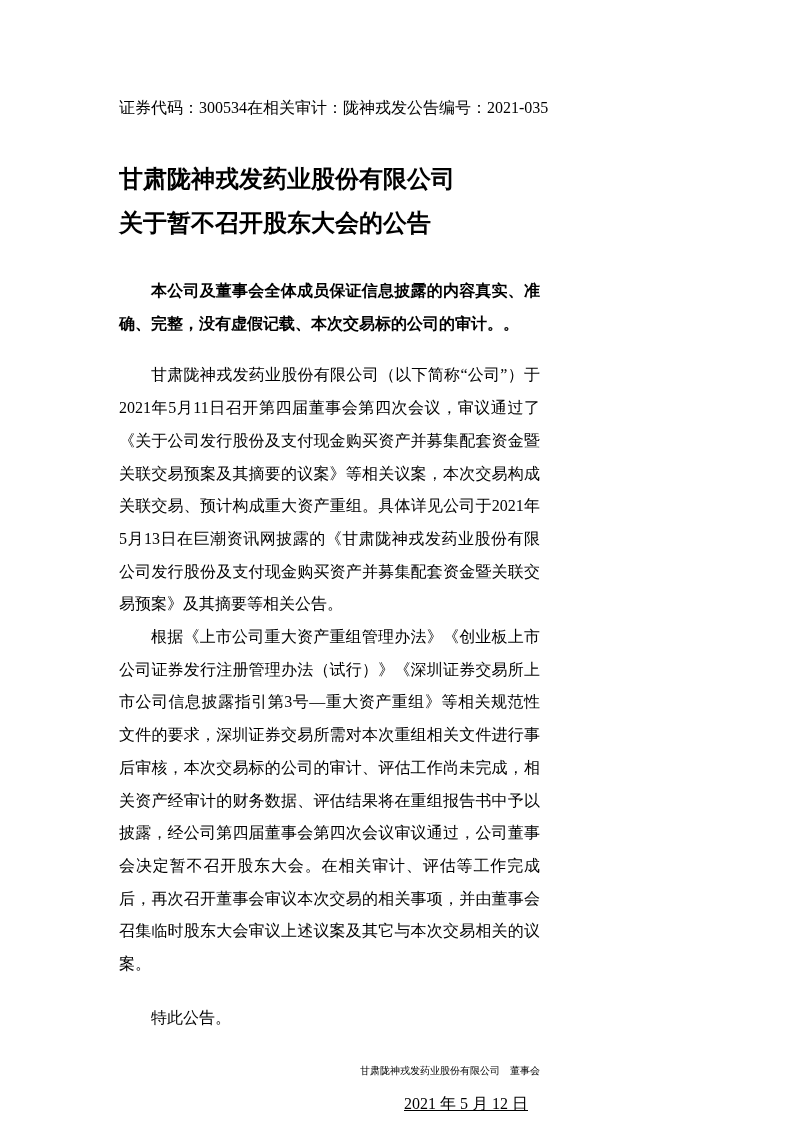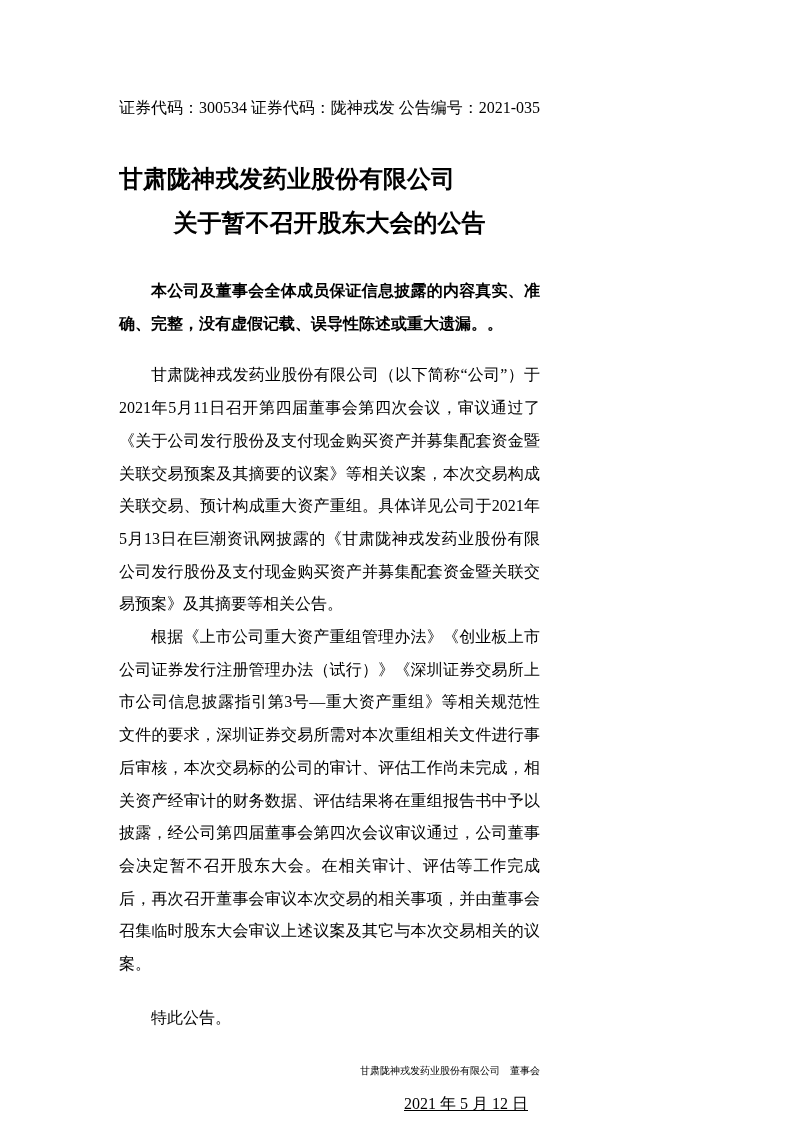--- a/index.html
+++ b/index.html
@@ -28,21 +28,21 @@
   }
   .doc-title {
     margin: 45px 0 0 0;
     text-align: left;
     font-size: 24px;
     font-weight: bold;
     line-height: 31px;
   }
   .doc-subtitle {
     margin: 13px 0 0 0;
-    text-align: center;
+    text-align: left;
     font-size: 24px;
     font-weight: bold;
     line-height: 31px;
   }
   .disclaimer {
     margin: 36px 0 0 0;
     font-size: 16px;
     font-weight: bold;
     line-height: 32.7px;
     text-indent: 2em;
@@ -79,28 +79,28 @@
     text-decoration: underline;
   }
 </style>
 </head>
 <body>
 
 <div class="page">
 
   <div class="doc-header">
     <span>证券代码：300534</span>
-    <span>证券代码：陇神戎发</span>
+    <span>在相关审计：陇神戎发</span>
     <span>公告编号：2021-035</span>
   </div>
 
   <h1 class="doc-title">甘肃陇神戎发药业股份有限公司</h1>
   <h2 class="doc-subtitle">关于暂不召开股东大会的公告</h2>
 
-  <p class="disclaimer">本公司及董事会全体成员保证信息披露的内容真实、准确、完整，没有虚假记载、误导性陈述或重大遗漏。。</p>
+  <p class="disclaimer">本公司及董事会全体成员保证信息披露的内容真实、准确、完整，没有虚假记载、本次交易标的公司的审计。。</p>
 
   <p class="body-para first">甘肃陇神戎发药业股份有限公司（以下简称“公司”）于 2021年5月11日召开第四届董事会第四次会议，审议通过了《关于公司发行股份及支付现金购买资产并募集配套资金暨关联交易预案及其摘要的议案》等相关议案，本次交易构成关联交易、预计构成重大资产重组。具体详见公司于2021年5月13日在巨潮资讯网披露的《甘肃陇神戎发药业股份有限公司发行股份及支付现金购买资产并募集配套资金暨关联交易预案》及其摘要等相关公告。</p>
   <p class="body-para">根据《上市公司重大资产重组管理办法》《创业板上市公司证券发行注册管理办法（试行）》《深圳证券交易所上市公司信息披露指引第3号—重大资产重组》等相关规范性文件的要求，深圳证券交易所需对本次重组相关文件进行事后审核，本次交易标的公司的审计、评估工作尚未完成，相关资产经审计的财务数据、评估结果将在重组报告书中予以披露，经公司第四届董事会第四次会议审议通过，公司董事会决定暂不召开股东大会。在相关审计、评估等工作完成后，再次召开董事会审议本次交易的相关事项，并由董事会召集临时股东大会审议上述议案及其它与本次交易相关的议案。</p>
 
   <p class="closing">特此公告。</p>
 
   <p class="signature">甘肃陇神戎发药业股份有限公司　董事会</p>
   <p class="sign-date">2021 年 5 月 12 日</p>
 
 </div>

